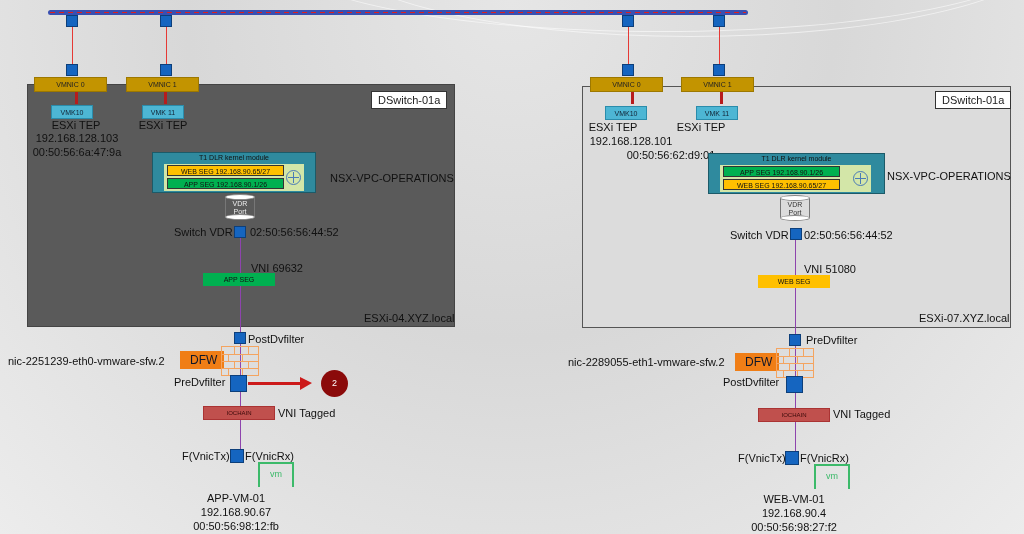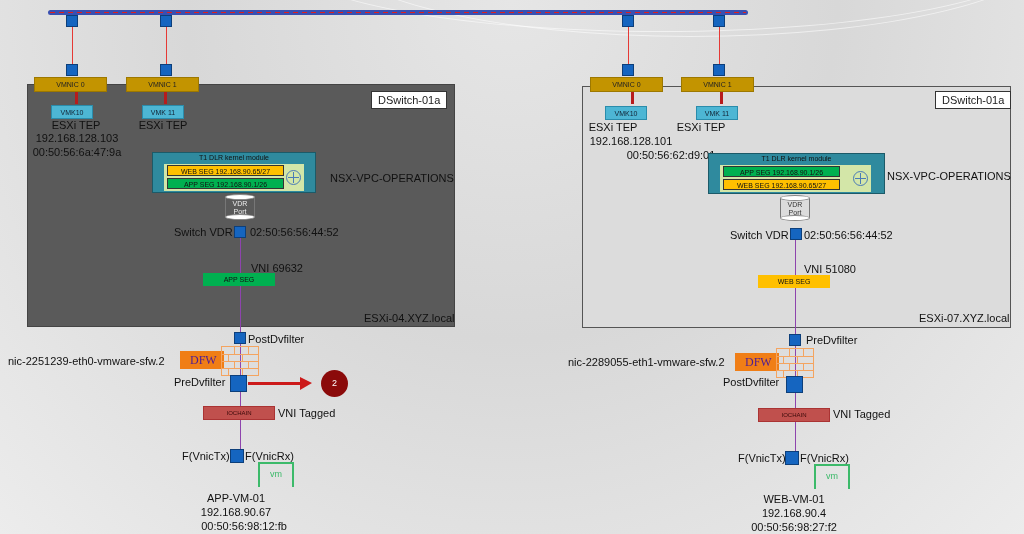--- a/index.html
+++ b/index.html
@@ -33,21 +33,21 @@
   .seg.app{background:#00b050;}
   .router{position:absolute;right:3px;top:6px;width:15px;height:15px;border:1px solid #4a7bb7;border-radius:50%;box-sizing:border-box;}
   .router::before{content:"";position:absolute;left:6px;top:1px;width:1px;height:11px;background:#4a7bb7;}
   .router::after{content:"";position:absolute;top:6px;left:1px;height:1px;width:11px;background:#4a7bb7;}
   .cyl{position:absolute;width:30px;height:26px;}
   .cyl .body{position:absolute;left:0;top:3px;width:30px;height:20px;border-left:1px solid #777;border-right:1px solid #777;box-sizing:border-box;}
   .cyl .top,.cyl .bot{position:absolute;left:0;width:30px;height:6px;background:#fff;border-radius:50%;border:1px solid #888;box-sizing:border-box;}
   .cyl .top{top:0;} .cyl .bot{top:20px;}
   .cyl .txt{position:absolute;left:0;width:30px;text-align:center;font-size:7px;top:6px;line-height:8px;}
   .segbar{position:absolute;width:72px;height:13px;font-size:7px;text-align:center;line-height:13px;color:#111;}
-  .dfw{position:absolute;width:44px;height:18px;background:#f07e16;font-size:12px;line-height:18px;padding-left:10px;box-sizing:border-box;color:#4c1d95;font-family:Liberation Serif, serif;}
+  .dfw{position:absolute;width:44px;height:18px;background:#f07e16;font-size:12px;line-height:18px;padding-left:10px;box-sizing:border-box;color:#0f172a;}
   .brick{position:absolute;width:38px;height:30px;border:1px solid #f4a460;box-sizing:border-box;
     background:
       linear-gradient(#f4a460,#f4a460) 0 7px/100% 1px no-repeat,
       linear-gradient(#f4a460,#f4a460) 0 14px/100% 1px no-repeat,
       linear-gradient(#f4a460,#f4a460) 0 21px/100% 1px no-repeat,
       linear-gradient(#f4a460,#f4a460) 12px 0/1px 7px no-repeat,
       linear-gradient(#f4a460,#f4a460) 26px 0/1px 7px no-repeat,
       linear-gradient(#f4a460,#f4a460) 6px 7px/1px 7px no-repeat,
       linear-gradient(#f4a460,#f4a460) 20px 7px/1px 7px no-repeat,
       linear-gradient(#f4a460,#f4a460) 12px 14px/1px 7px no-repeat,
@@ -127,21 +127,21 @@
 
   <div class="iochain" style="left:203px;top:406px;">IOCHAIN</div>
   <div class="lbl" style="left:278px;top:407px;">VNI Tagged</div>
 
   <div class="lbl" style="left:182px;top:450px;">F(VnicTx)</div>
   <div class="port" style="left:230px;top:449px;width:14px;height:14px;"></div>
   <div class="lbl" style="left:245px;top:450px;">F(VnicRx)</div>
   <div class="vmbox" style="left:218px;top:462px;">vm</div>
   <div class="lbl c" style="left:236px;top:492px;">APP-VM-01</div>
   <div class="lbl c" style="left:236px;top:506px;">192.168.90.67</div>
-  <div class="lbl c" style="left:236px;top:520px;margin-left:8px;">00:50:56:98:12:fb</div>
+  <div class="lbl c" style="left:236px;top:520px;">00:50:56:98:12:fb</div>
 </div>
 
 <div>
   <div class="port" style="left:622px;top:15px;"></div>
   <div class="vline red" style="left:628px;top:27px;height:38px;"></div>
   <div class="port" style="left:622px;top:64px;"></div>
   <div class="port" style="left:713px;top:15px;"></div>
   <div class="vline red" style="left:719px;top:27px;height:38px;"></div>
   <div class="port" style="left:713px;top:64px;"></div>
 

